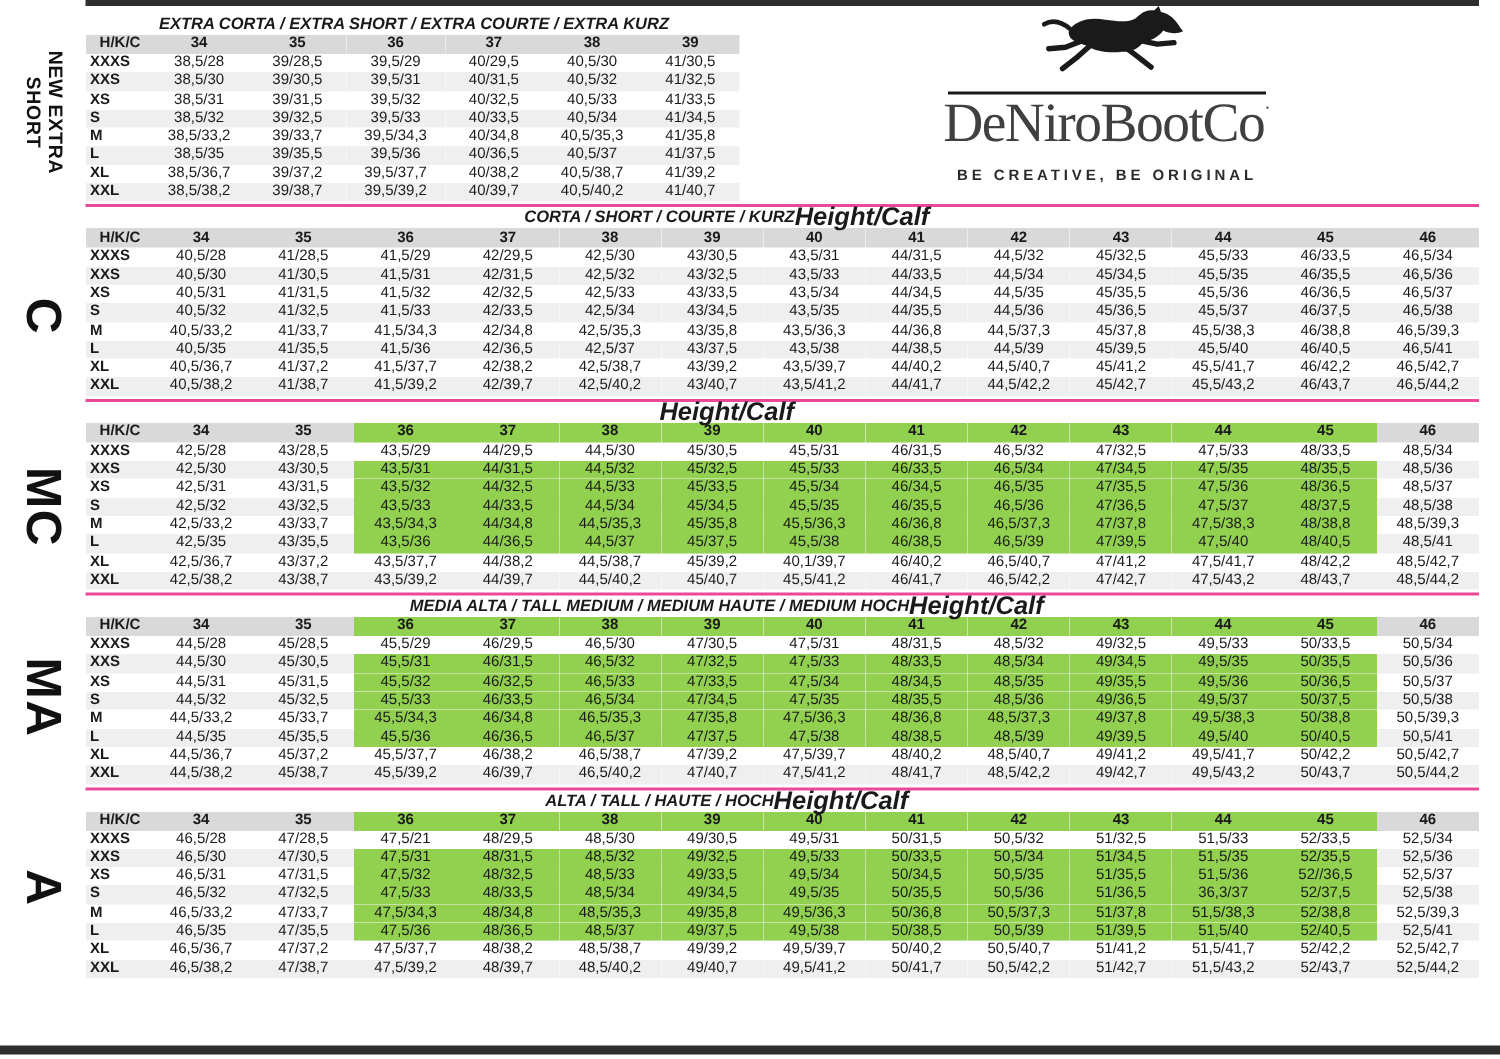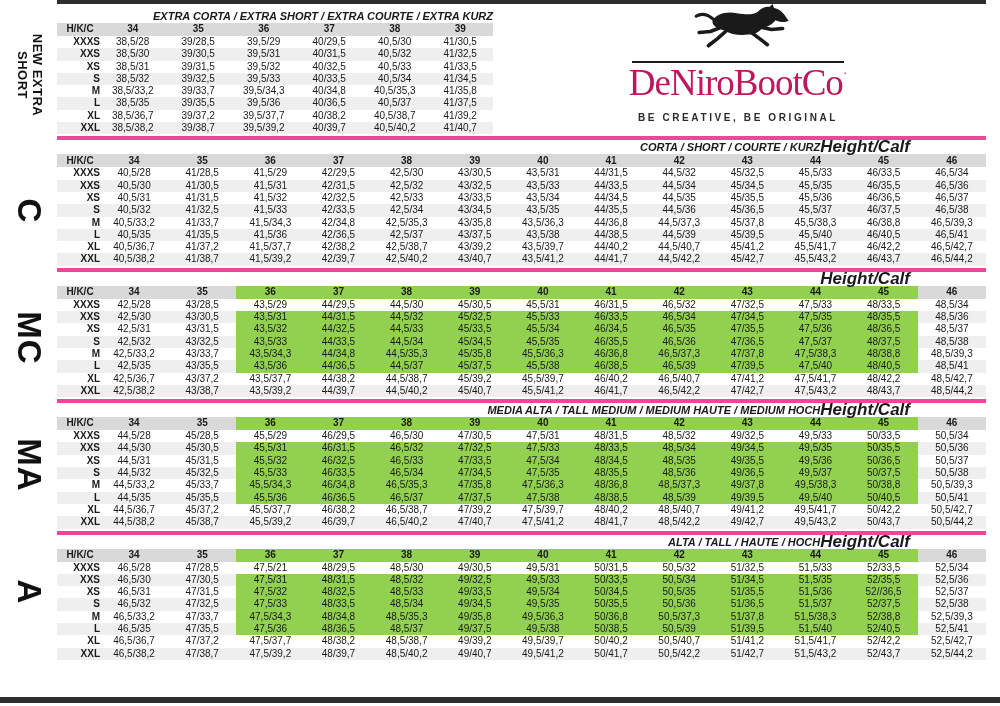--- a/index.html
+++ b/index.html
@@ -9,36 +9,36 @@
   .bottom-bar{position:absolute;left:0;top:697px;width:1000px;height:6px;background:#2e2e2e;}
   .left-rail{position:absolute;left:0;top:0;width:57px;height:700px;}
   .side-label{position:absolute;left:29px;transform:translate(-50%,-50%) rotate(90deg);
               text-align:center;font-weight:bold;color:#111;}
   .side-label div{white-space:nowrap;}
   .side-small{font-size:13px;line-height:1.15;letter-spacing:.5px;}
   .side-big{font-size:33px;letter-spacing:1px;}
   .content{position:absolute;left:57px;top:4px;width:929px;}
   .table-section{width:929px;margin-bottom:2px;}
   .table-section.first{margin-top:5px;}
-  .table-section.bordered{border-top:4px solid #ec4899;}
-  .title-row{height:14px;display:flex;justify-content:flex-end;align-items:center;padding-left:2px;}
+  .table-section.bordered{border-top:2px solid #ec4899;}
+  .title-row{height:14px;display:flex;justify-content:center;align-items:center;padding-left:2px;}
   .tbl-title{font-size:11px;font-weight:bold;font-style:italic;white-space:nowrap;}
   .height-calf{font-size:17px;font-weight:bold;font-style:italic;padding-right:76px;white-space:nowrap;}
   table{border-collapse:collapse;table-layout:fixed;width:100%;}
   th,td{padding:0;height:12.3px;font-size:10px;line-height:12.3px;text-align:center;
         white-space:nowrap;overflow:hidden;}
   thead th{background:#d9d9d9;font-weight:bold;height:13px;}
   thead th.corner{text-align:center;padding-left:3px;}
-  td.rowlabel{text-align:right;font-weight:bold;padding-left:3px;}
+  td.rowlabel{text-align:left;font-weight:bold;padding-left:3px;}
   tbody tr:nth-child(even){background:#efefef;}
   th.green,td.green{background:#92d050;}
   .logo{position:absolute;left:598px;top:4px;width:280px;text-align:center;}
   .horse{width:126px;height:56px;display:block;margin:0 auto;transform:translateX(8px);}
   .logo-line{height:2px;background:#1a1a1a;width:212px;margin:1px auto 0;}
-  .brand{font-family:"Liberation Serif",serif;font-size:37px;line-height:1.1;color:#be185d;
+  .brand{font-family:"Liberation Serif",serif;font-size:37px;line-height:1.1;color:#404040;
          letter-spacing:-1px;margin-top:0;}
   .brand .tm{font-size:13px;vertical-align:18px;letter-spacing:0;}
   .tagline{font-size:10px;font-weight:bold;letter-spacing:2.6px;color:#2b2b2b;margin-top:8px;}
 </style>
 </head>
 <body>
 
 <div>
   <div class="top-bar"></div>
   <div class="left-rail">
@@ -470,21 +470,21 @@
               <td>48,5/41</td>
             </tr>
             <tr>
               <td class="rowlabel">XL</td>
               <td>42,5/36,7</td>
               <td>43/37,2</td>
               <td>43,5/37,7</td>
               <td>44/38,2</td>
               <td>44,5/38,7</td>
               <td>45/39,2</td>
-              <td>45,5/39,7</td>
+              <td>40,1/39,7</td>
               <td>46/40,2</td>
               <td>46,5/40,7</td>
               <td>47/41,2</td>
               <td>47,5/41,7</td>
               <td>48/42,2</td>
               <td>48,5/42,7</td>
             </tr>
             <tr>
               <td class="rowlabel">XXL</td>
               <td>42,5/38,2</td>
@@ -770,21 +770,21 @@
               <td>46,5/32</td>
               <td>47/32,5</td>
               <td class="green">47,5/33</td>
               <td class="green">48/33,5</td>
               <td class="green">48,5/34</td>
               <td class="green">49/34,5</td>
               <td class="green">49,5/35</td>
               <td class="green">50/35,5</td>
               <td class="green">50,5/36</td>
               <td class="green">51/36,5</td>
-              <td class="green">51,5/37</td>
+              <td class="green">36,3/37</td>
               <td class="green">52/37,5</td>
               <td>52,5/38</td>
             </tr>
             <tr>
               <td class="rowlabel">M</td>
               <td>46,5/33,2</td>
               <td>47/33,7</td>
               <td class="green">47,5/34,3</td>
               <td class="green">48/34,8</td>
               <td class="green">48,5/35,3</td>

